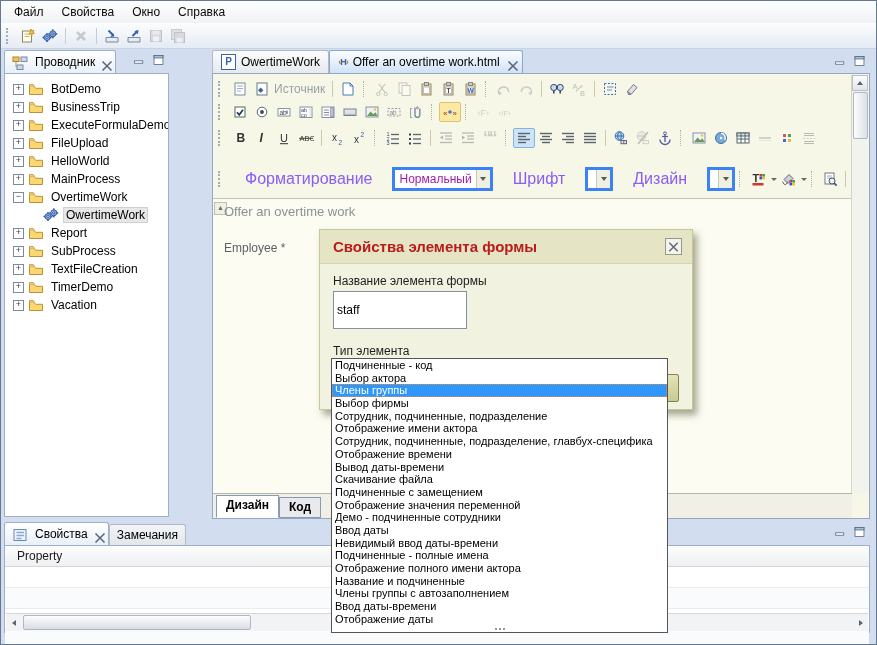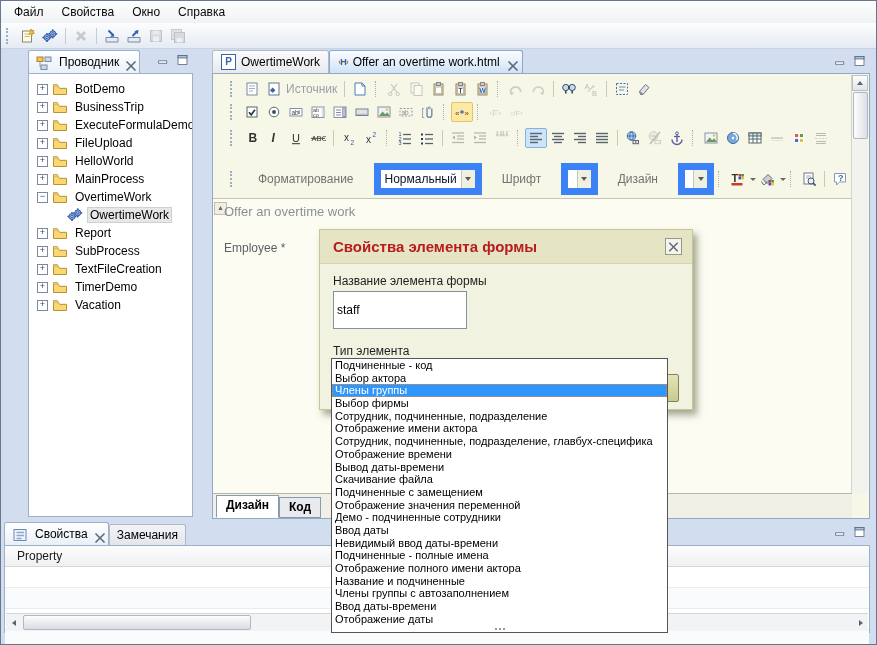--- a/index.html
+++ b/index.html
@@ -17,45 +17,45 @@
   .fck .sep{background:#c9c9b4;}
   .dots{width:3px;height:16px;border-left:1px dotted #b2b2a0;margin:0 4px;flex:0 0 auto;}
   
   .vtabs{display:flex;align-items:flex-end;height:23px;position:relative;}
   .vtab{display:flex;align-items:center;gap:4px;padding:0 7px;height:22px;font-size:12px;border:1px solid #9cb0ca;border-bottom:none;border-radius:2.5px 2.5px 0 0;background:linear-gradient(#ffffff,#e9f0f9);}
   .vtab.inactive{background:linear-gradient(#f2f4f7,#e2e6ec);border-color:#b2bac6;height:20px;}
   .minmax{position:absolute;right:4px;top:4px;display:flex;gap:6px;}
   .mmb{width:13px;height:12px;display:flex;align-items:center;justify-content:center;}
   .pcontent{position:absolute;left:0;right:0;top:23px;bottom:0;background:#fff;border:1px solid #9cb0ca;box-sizing:border-box;}
   
-  .explorer{position:absolute;left:3px;top:49px;width:165px;height:467px;margin-left:24px;}
+  .explorer{position:absolute;left:3px;top:49px;width:165px;height:467px;}
   .tree{padding-top:6px;overflow:hidden;}
   .trow{height:18px;display:flex;align-items:center;font-size:12px;color:#000;white-space:nowrap;}
   .texp{width:9px;height:9px;border:1px solid #7a8aa0;background:#fff;font-size:9px;line-height:7px;text-align:center;color:#444;margin:0 4px 0 8px;flex:0 0 auto;box-sizing:content-box;}
   .tico{width:16px;height:16px;margin-right:4px;flex:0 0 auto;}
   .tlabel{padding:1px 3px;text-align:center;}
   .tlabel.selected{background:#e7e7e7;border:1px solid #d0d0d0;padding:0 2px;}
   
   .editor{position:absolute;left:211px;top:49px;width:658px;height:469px;}
   .etabbar{position:absolute;left:0;top:0;right:0;height:23px;display:flex;align-items:flex-end;}
   .etab{display:flex;align-items:center;gap:5px;padding:0 8px;height:22px;font-size:12px;border:1px solid #b2bac6;border-bottom:none;border-radius:2.5px 2.5px 0 0;background:linear-gradient(#fbfbfc,#e7e9ed);}
   .etab.active{background:linear-gradient(#fbfdff,#cfe2f6);border-color:#8aa8cc;}
   .pficon{width:13px;height:14px;border:1px solid #3a62a8;background:#fff;color:#3a62a8;font-size:10px;font-weight:bold;line-height:13px;text-align:center;}
   .hficon{font-size:9px;font-weight:bold;letter-spacing:-1px;}
   .hficon .ang{color:#c07828;}
   .hficon .hh{color:#3a62a8;}
   .tclose{width:9px;height:9px;position:relative;}
   .fck{position:absolute;left:0;top:23px;right:0;bottom:0;background:#f7f7e8;border:1px solid #93a8c2;box-sizing:border-box;}
-  .fckrow{display:flex;align-items:center;padding-left:15px;margin-right:18px;}
+  .fckrow{display:flex;align-items:center;padding-left:3px;margin-right:18px;}
   .fr1{height:23px;margin-top:3px;}
   .fr2{height:24px;}
   .fr3{height:26px;margin-top:1px;}
   .fr4{height:26px;margin-top:15px;}
-  .fcklabel{font-size:12px;color:#737373;margin:0 20px;}
-  .combo{height:18px;background:#fff;border:7px solid #3b82f6;display:flex;align-items:center;font-size:12px;color:#0f172a;position:relative;}
+  .fcklabel{font-size:16px;color:#8b5cf6;margin:0 20px;}
+  .combo{height:18px;background:#fff;border:3px solid #3b82f6;display:flex;align-items:center;font-size:12px;color:#a21caf;position:relative;}
   .combo .cval{padding:0 4px;flex:1;overflow:hidden;white-space:nowrap;}
   .combo .cbtn{width:13px;height:100%;background:#efefe2;border-left:1px solid #c8c8b4;display:flex;align-items:center;justify-content:center;}
   .caret{width:0;height:0;border-left:3.5px solid transparent;border-right:3.5px solid transparent;border-top:4px solid #5a5a50;}
   .smallcaret{width:0;height:0;border-left:3px solid transparent;border-right:3px solid transparent;border-top:3.5px solid #6a6a5a;margin-left:2px;}
   .econtent{position:absolute;left:0;top:124px;right:17px;bottom:24px;background:#fcfcf2;border-top:1px solid #c4c4b2;}
   .collapse-btn{position:absolute;left:1px;top:3px;width:11px;height:11px;background:#f0f0e2;border:1px solid #c0c0ac;font-size:7px;line-height:9px;text-align:center;color:#667;}
   .doc-title{position:absolute;left:11px;top:5px;font-size:13px;color:#8b9094;}
   .doc-field-label{position:absolute;left:11px;top:42px;font-size:12px;color:#5c6166;}
   .vscroll{position:absolute;right:1px;top:1px;width:16px;bottom:24px;background:#f3f3ed;border-left:1px solid #d6d6c8;}
   .varrow{width:16px;height:16px;background:linear-gradient(#fdfdfd,#e2e4e8);border:1px solid #b8c0cc;box-sizing:border-box;display:flex;align-items:center;justify-content:center;}

